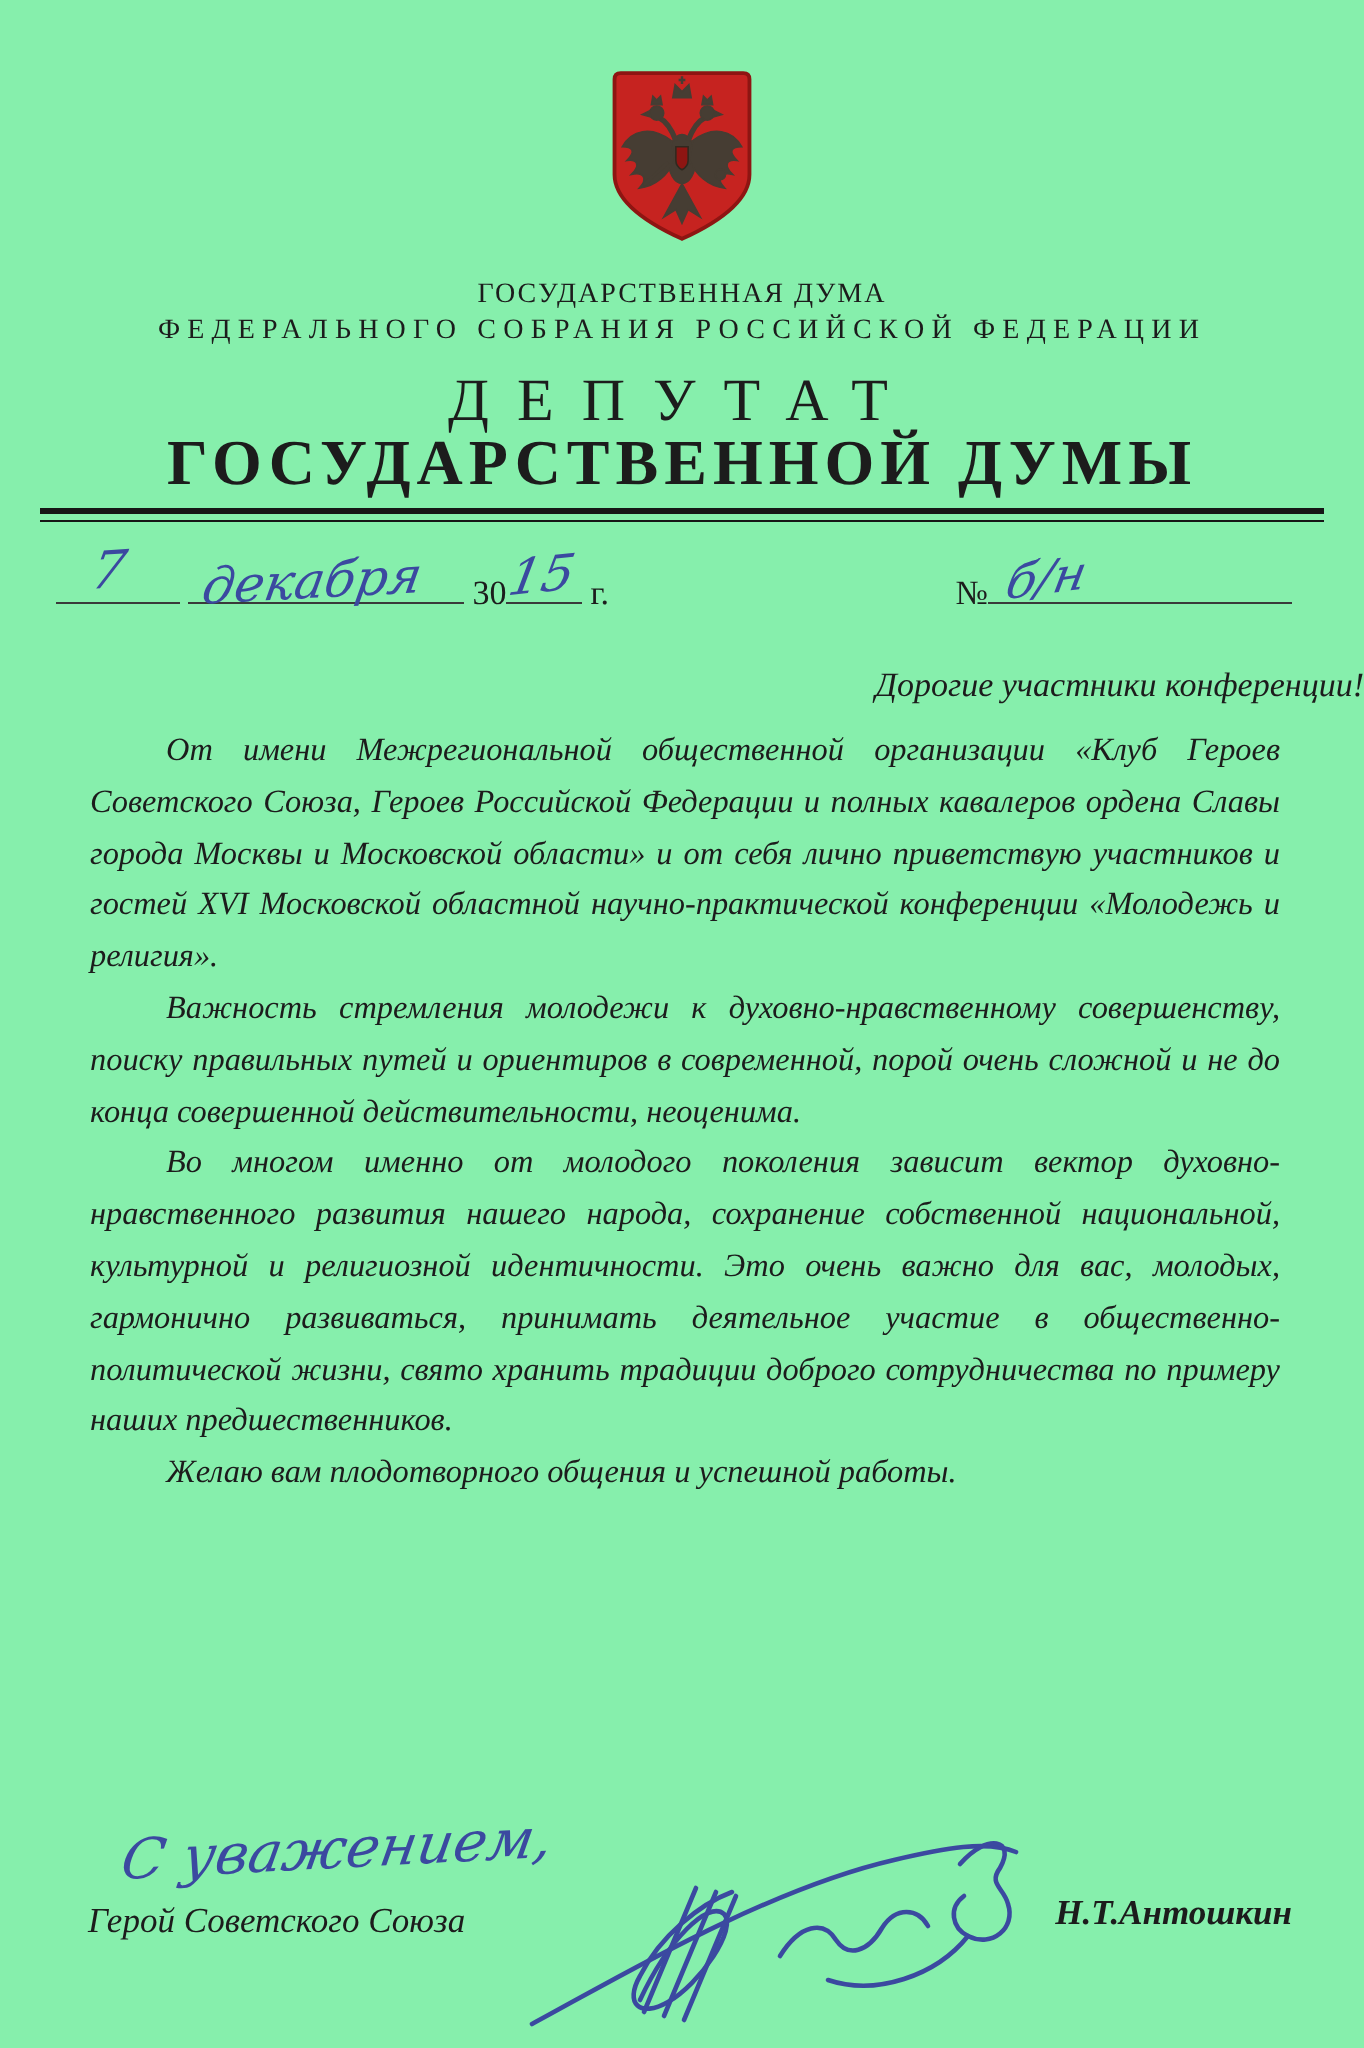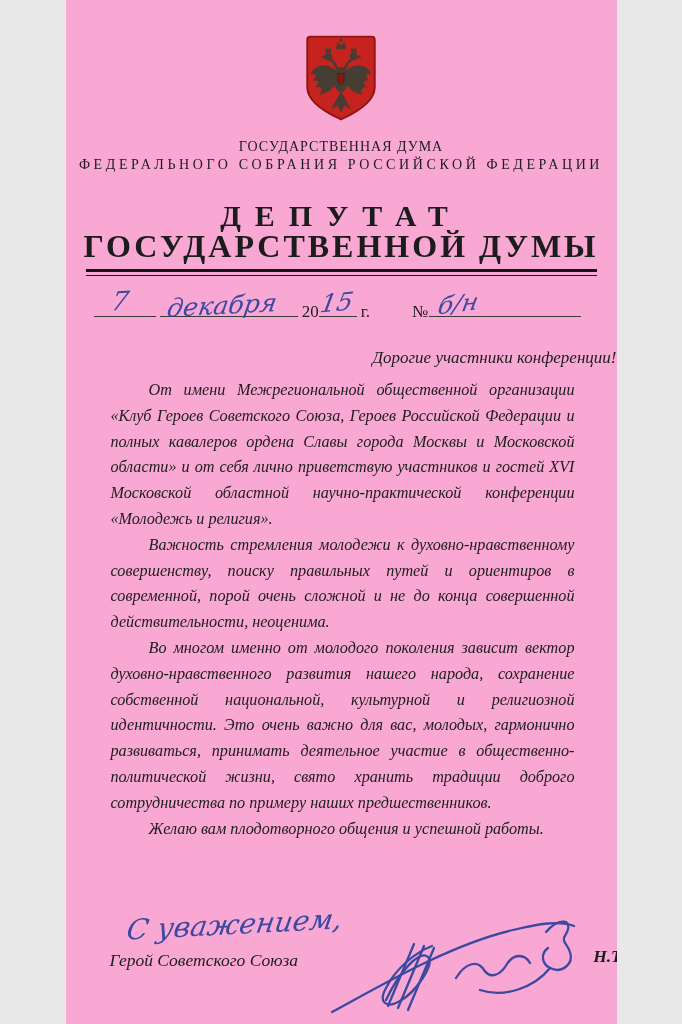--- a/index.html
+++ b/index.html
@@ -1,33 +1,33 @@
 <!DOCTYPE html>
 <html lang="ru"><head>
 <meta charset="utf-8">
 <style>
   html,body{margin:0;padding:0;background:#e8e8e8;}
   .page{
     position:relative;
-    width:551px;height:1024px;
+    width:682px;height:1024px;
     margin:0 auto;
-    background:#f9a8d4;
+    background:#86efac;
     font-family:"Liberation Serif", serif;
     color:#1c1c1c;
     overflow:hidden;
     box-sizing:border-box;
   }
   
   .letterhead{padding-top:32px;text-align:center;}
   .emblem{display:inline-block;width:78px;height:92px;}
   .org-lines{margin-top:10px;line-height:18px;}
   .org-line-1{font-size:14px;letter-spacing:1px;}
   .org-line-2{font-size:14px;letter-spacing:3.6px;}
   .org-line-3{font-size:14px;letter-spacing:2.6px;}
-  .title-line-1{margin-top:26px;font-size:30px;font-weight:bold;letter-spacing:14px;line-height:32px;}
+  .title-line-1{margin-top:10px;font-size:30px;font-weight:normal;letter-spacing:14px;line-height:32px;}
   .title-line-2{font-size:32px;letter-spacing:3px;line-height:28px;font-weight:bold;}
   .double-rule{
     margin:9px 20px 0 20px;
     height:3px;
     border-top:3px solid #161616;
     border-bottom:1px solid #161616;
   }
   
   .dateline{
     position:relative;
@@ -133,21 +133,21 @@
 
     <div class="title-line-1">ДЕПУТАТ</div>
     <div class="title-line-2">ГОСУДАРСТВЕННОЙ ДУМЫ</div>
   </div>
 
   <div class="double-rule"></div>
 
   <div class="dateline">
     <div class="dl-left">
       <span class="wline day"><span class="hw hw-day">7</span></span>
-      <span class="wline month"><span class="hw hw-month">декабря</span></span><span class="printed-20">20</span><span class="wline year"><span class="hw hw-year">15</span></span><span class="printed-g">г.</span>
+      <span class="wline month"><span class="hw hw-month">декабря</span></span><span class="printed-20">30</span><span class="wline year"><span class="hw hw-year">15</span></span><span class="printed-g">г.</span>
     </div>
     <div class="dl-right">
       <span>№</span><span class="wline num"><span class="hw hw-num">б/н</span></span>
     </div>
   </div>
 
   <div class="salutation">Дорогие участники конференции!</div>
 
   <div class="body-text">
     <p>От имени Межрегиональной общественной организации «Клуб Героев Советского Союза, Героев Российской Федерации и полных кавалеров ордена Славы города Москвы и Московской области» и от себя лично приветствую участников и гостей XVI Московской областной научно-практической конференции «Молодежь и религия».</p>

